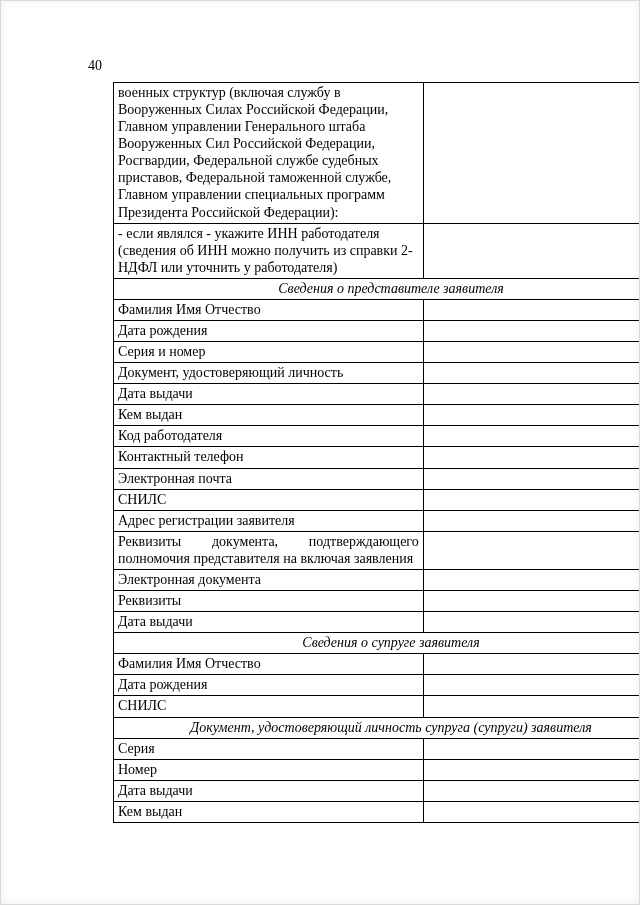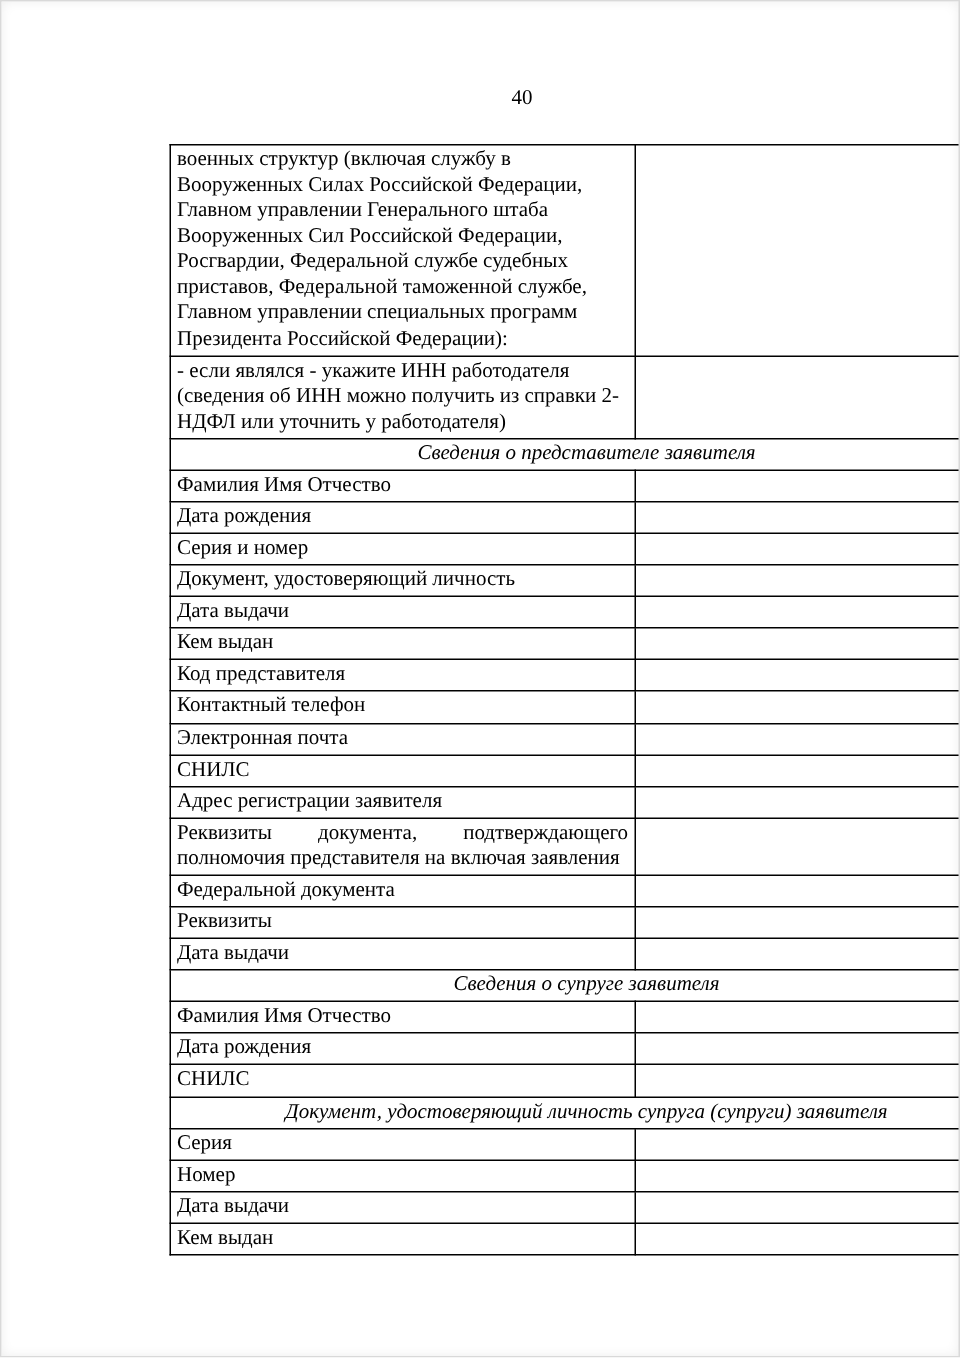--- a/index.html
+++ b/index.html
@@ -20,23 +20,23 @@
     inset: 0;
     border: 1px solid #d9d9d9;
     box-shadow: inset 0 0 8px rgba(0,0,0,0.07);
     pointer-events: none;
   }
   .sheet {
     padding: 58px 0 0 88px;
     width: 520px;
   }
   .page-number {
-    text-align: center;
+    text-align: left;
     font-size: 14px;
-    margin-bottom: 22px;
+    margin-bottom: 8px;
   }
   table.form {
     border-collapse: collapse;
     width: 556px;
     table-layout: fixed;
     margin-left: 25px;
   }
   table.form td {
     border: 1px solid #000;
     font-size: 14px;
@@ -95,21 +95,21 @@
         </tr>
         <tr>
           <td class="label">Дата выдачи</td>
           <td class="value"></td>
         </tr>
         <tr>
           <td class="label">Кем выдан</td>
           <td class="value"></td>
         </tr>
         <tr>
-          <td class="label">Код представителя</td>
+          <td class="label">Код работодателя</td>
           <td class="value"></td>
         </tr>
         <tr>
           <td class="label">Контактный телефон</td>
           <td class="value"></td>
         </tr>
         <tr>
           <td class="label">Электронная почта</td>
           <td class="value"></td>
         </tr>
@@ -119,21 +119,21 @@
         </tr>
         <tr>
           <td class="label">Адрес регистрации заявителя</td>
           <td class="value"></td>
         </tr>
         <tr>
           <td class="label justify">Реквизиты документа, подтверждающего полномочия представителя на включая заявления</td>
           <td class="value"></td>
         </tr>
         <tr>
-          <td class="label">Федеральной документа</td>
+          <td class="label">Электронная документа</td>
           <td class="value"></td>
         </tr>
         <tr>
           <td class="label">Реквизиты</td>
           <td class="value"></td>
         </tr>
         <tr>
           <td class="label">Дата выдачи</td>
           <td class="value"></td>
         </tr>

